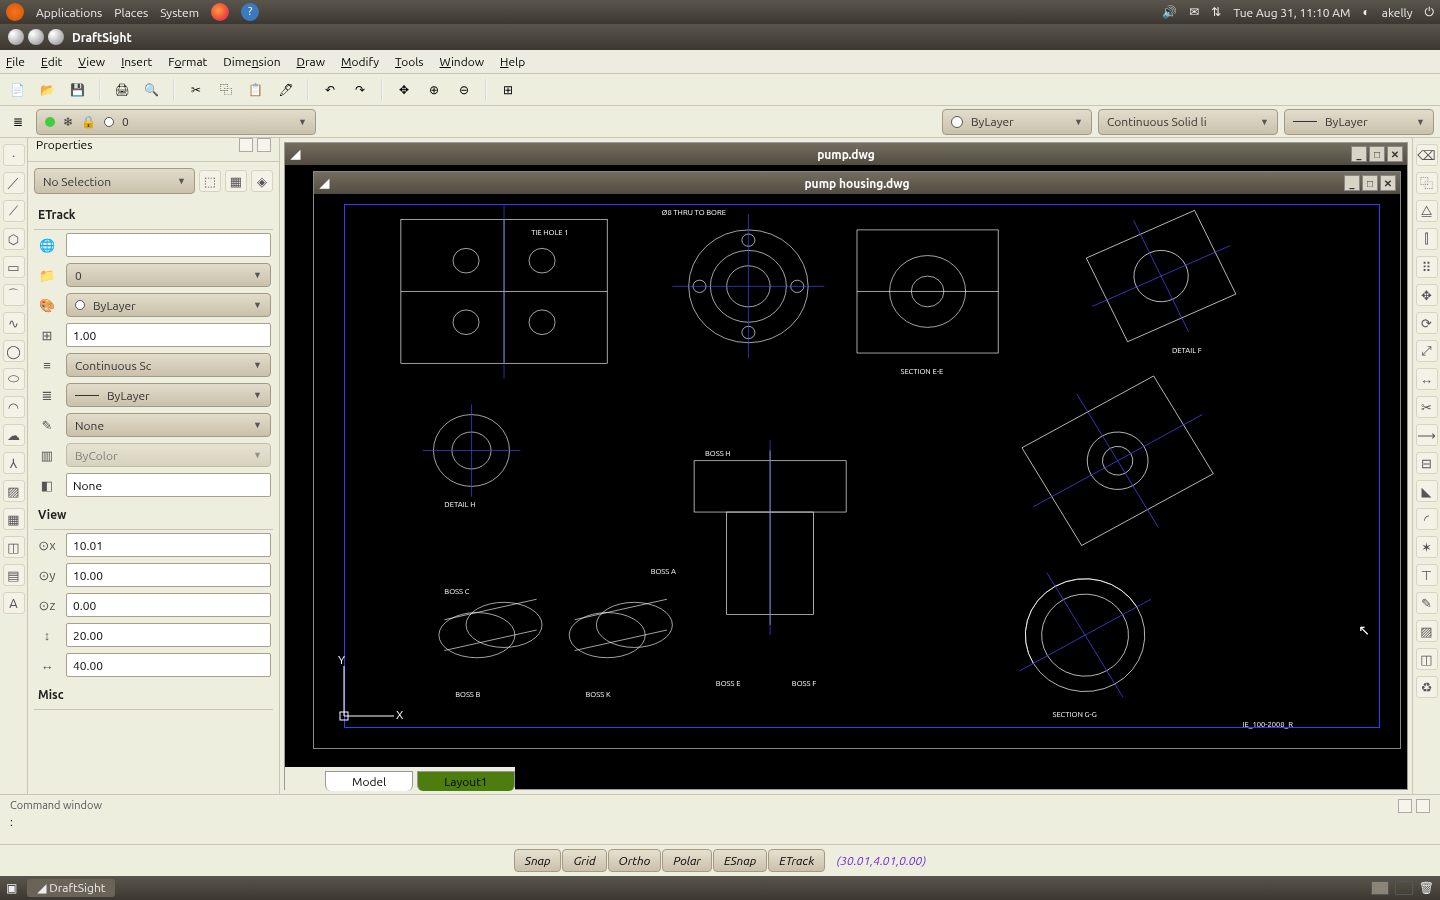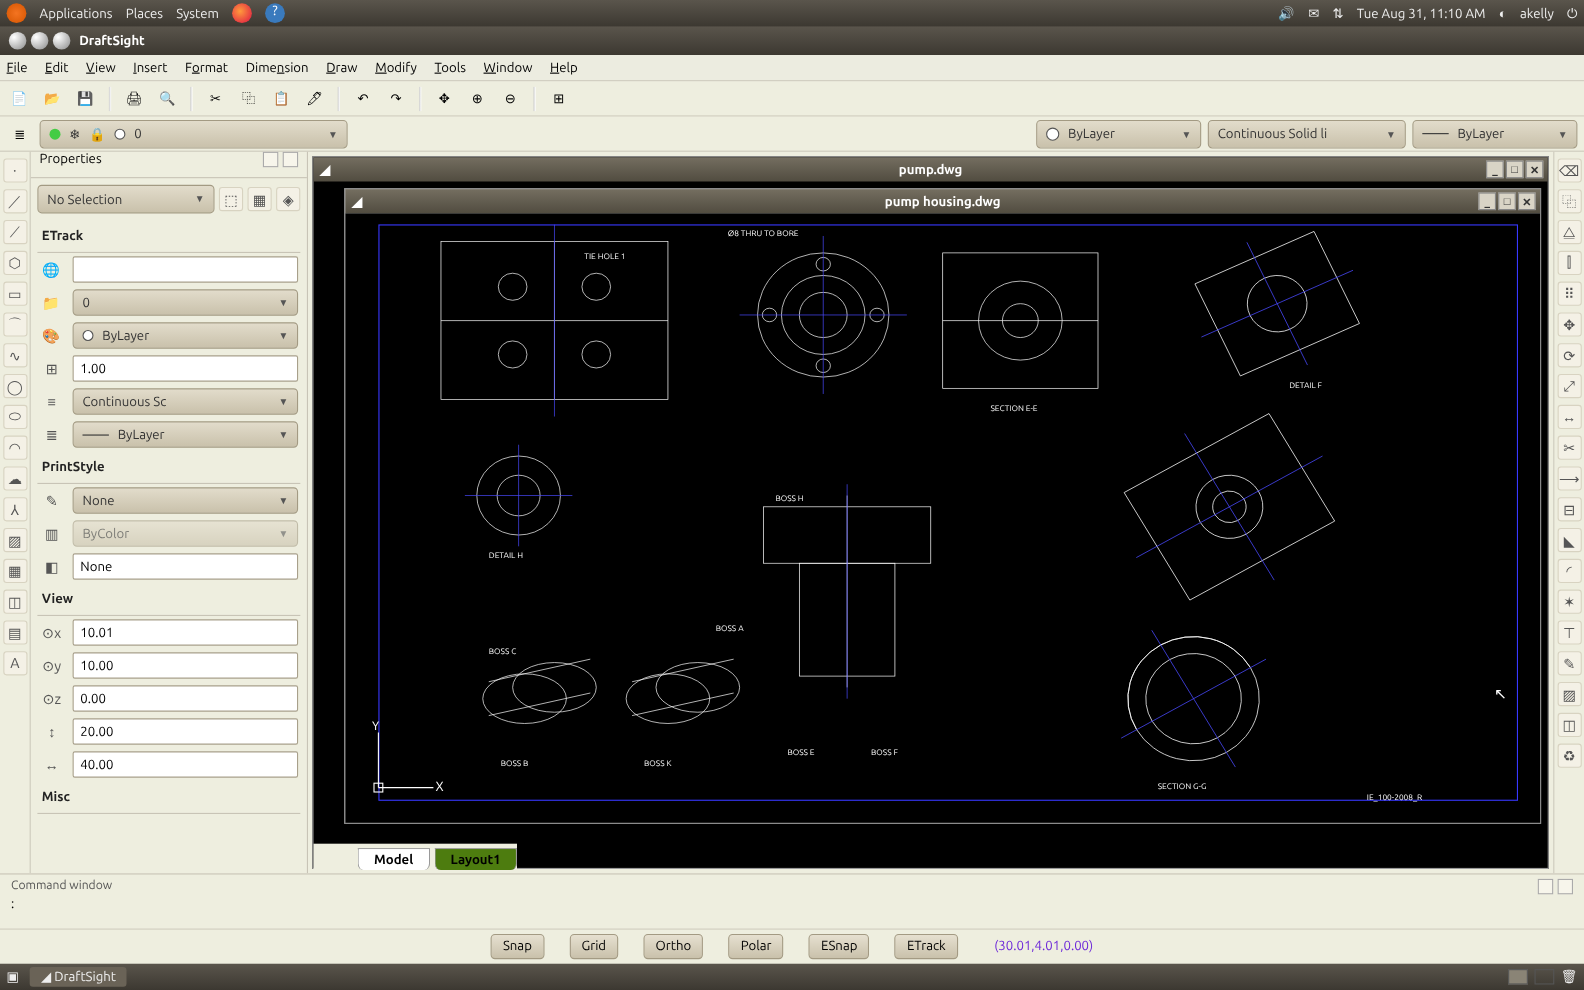--- a/index.html
+++ b/index.html
@@ -40,28 +40,28 @@
 .canvas-area { flex: 1; background: #eeeedf; position: relative; padding: 4px; display:flex; flex-direction:column; }
 .doc-window { flex:1; border: 1px solid #999; background: #000; display: flex; flex-direction: column; position: relative; }
 .doc-title { height: 22px; background: linear-gradient(#746e60,#514c40); color: #fff; display: flex; align-items: center; justify-content: center; position: relative; font-weight:bold;}
 .doc-title .wc { position: absolute; right: 4px; display: flex; gap: 2px; }
 .doc-title .wc div { width: 16px; height: 16px; background: #d9d4c6; border: 1px solid #888; font-size:10px; display:flex;align-items:center;justify-content:center;color:#333;}
 .inner-doc { position: absolute; top: 28px; left: 28px; right: 6px; bottom: 40px; border: 1px solid #888; background: #c0c0c0; display:flex;flex-direction:column;}
 .inner-canvas { flex:1; background: #000; position: relative; overflow:hidden;}
 .cad-frame { position:absolute; left:30px; top:10px; right:20px; bottom:20px; border:1px solid #3838ff; }
 .axis { position:absolute; left:20px; bottom:20px; color:#fff; font-size:10px; }
 .tabs { height: 24px; background: #eeeedf; display:flex; align-items:flex-end; padding-left:40px; gap:4px; position:absolute; bottom:-2px; left:0;}
-.tab { background:#fff; border:1px solid #999; border-bottom:none; border-radius:0 0 6px 6px; padding:3px 14px;font-weight:bold; }
+.tab { background:#fff; border:1px solid #999; border-bottom:none; border-radius:0 0 6px 6px; padding:3px 26px; }
 .tab.bg { background:#4d7c0f; }
 .cmd-area { height: 50px; background:#eeeedf; border-top:1px solid #c8c4b6; padding:4px 10px; position:relative;}
 .cmd-title { color:#555; font-size:11px; }
 .cmd-input { display:block; width:100%; height:20px; border:none; background:transparent; font-size:12px; }
 .cmd-rbtns { position:absolute; right:10px; top:4px; display:flex; gap:4px;}
 .cmd-rbtns div{width:14px;height:14px;border:1px solid #aaa;background:#f7f5eb;}
-.statusbar { height: 32px; background: #eeeedf; border-top:1px solid #c8c4b6; display:flex; align-items:center; justify-content:center; gap:23px; }
+.statusbar { height: 32px; background: #eeeedf; border-top:1px solid #c8c4b6; display:flex; align-items:center; justify-content:center; gap:1px;font-style:italic; }
 .status-btn { padding:4px 10px; background:linear-gradient(#e6e0d0,#c9c1ab); border:1px solid #a39a83; border-radius:4px; }
 .status-coords { margin-left:10px; color:#6d28d9; }
 .bottom-panel { height:24px; background:linear-gradient(#5a554c,#3c3831); color:#eee; display:flex; align-items:center; padding:0 6px; gap:10px;}
 .task-btn { background:#6a6357; padding:2px 10px; border-radius:3px;text-align:right; }
 svg.drawing { position:absolute; inset:0; width:100%; height:100%; }
 svg.drawing line, svg.drawing rect, svg.drawing circle, svg.drawing ellipse, svg.drawing path { stroke:#fff; stroke-width:0.6; fill:none; }
 svg.drawing text { fill:#fff; font-size:7px; }
 svg.drawing .blue { stroke:#4a4aff; }
 </style>
 </head>
@@ -235,21 +235,20 @@
           </div>
         <div class="prop-row">
             <div class="pic">≣</div>
           <div class="combo">
               <span style="width:24px;height:1px;background:#333;"></span>
               <span>ByLayer</span>
               <span class="arrow">▼</span>
             </div>
           </div>
 
-        <div class="section-h">PrintStyle</div>
         <div class="prop-row">
             <div class="pic">✎</div>
           <div class="combo">
               <span>None</span>
               <span class="arrow">▼</span>
             </div>
           </div>
         <div class="prop-row">
             <div class="pic">▥</div>
           <div class="combo" style="opacity:.6">

